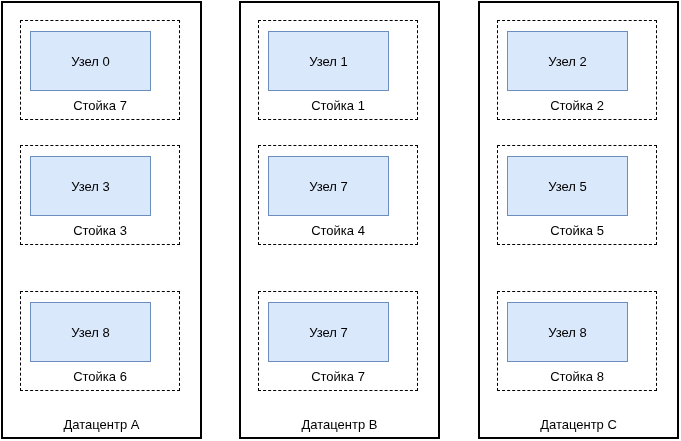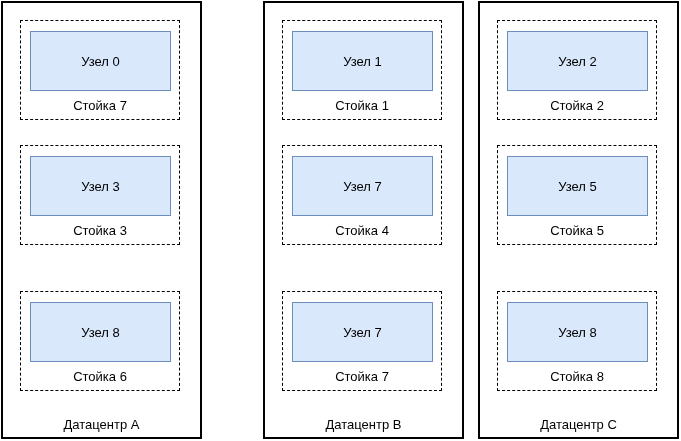--- a/index.html
+++ b/index.html
@@ -15,21 +15,21 @@
   .dc {
     position: absolute;
     top: 1px;
     width: 201px;
     height: 438px;
     border: 2px solid #000000;
     box-sizing: border-box;
     background: #ffffff;
   }
   .dc-0 { left: 1px; }
-  .dc-1 { left: 239px; margin-left: 24px; }
+  .dc-1 { left: 239px; }
   .dc-2 { left: 478px; }
   .dc-label {
     position: absolute;
     bottom: 5px;
     left: 0;
     width: 100%;
     text-align: center;
     font-size: 13px;
     line-height: 15px;
     white-space: nowrap;
@@ -53,21 +53,21 @@
     width: 100%;
     text-align: center;
     font-size: 13px;
     line-height: 15px;
     white-space: nowrap;
   }
   .node {
     position: absolute;
     left: 9px;
     top: 10px;
-    width: 141px;
+    width: 121px;
     height: 60px;
     background: #dae8fc;
     border: 1px solid #6c8ebf;
     box-sizing: border-box;
     display: flex;
     align-items: center;
     justify-content: center;
   }
   .node-label {
     font-size: 13px;

